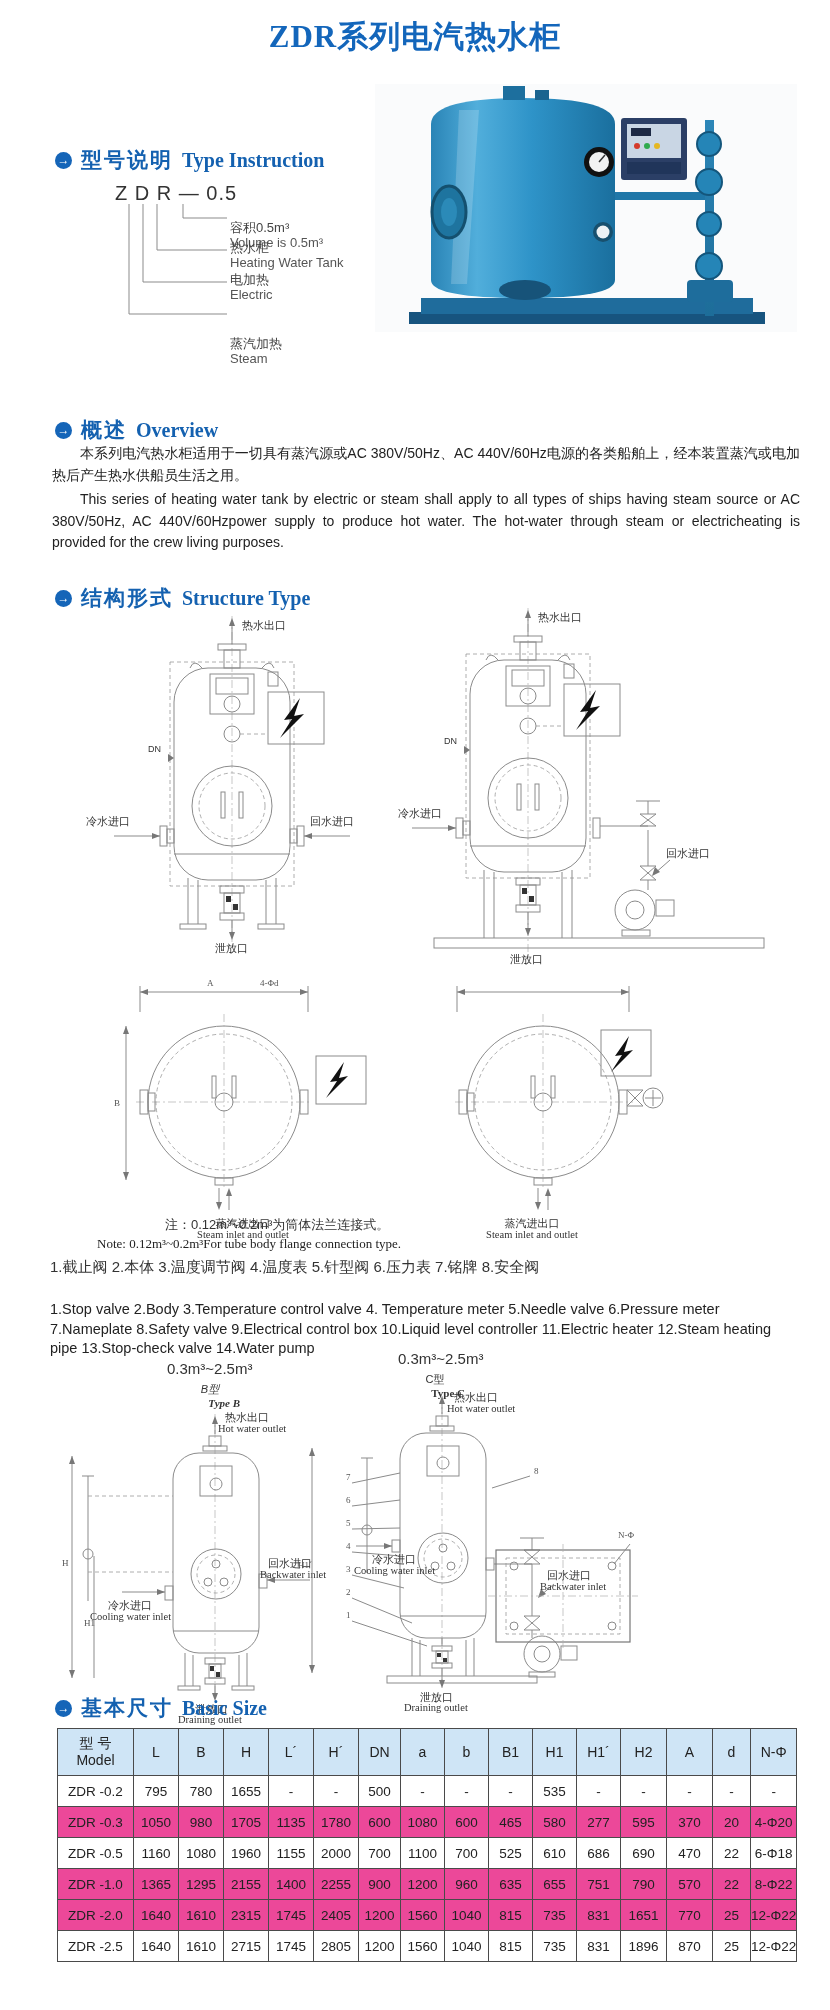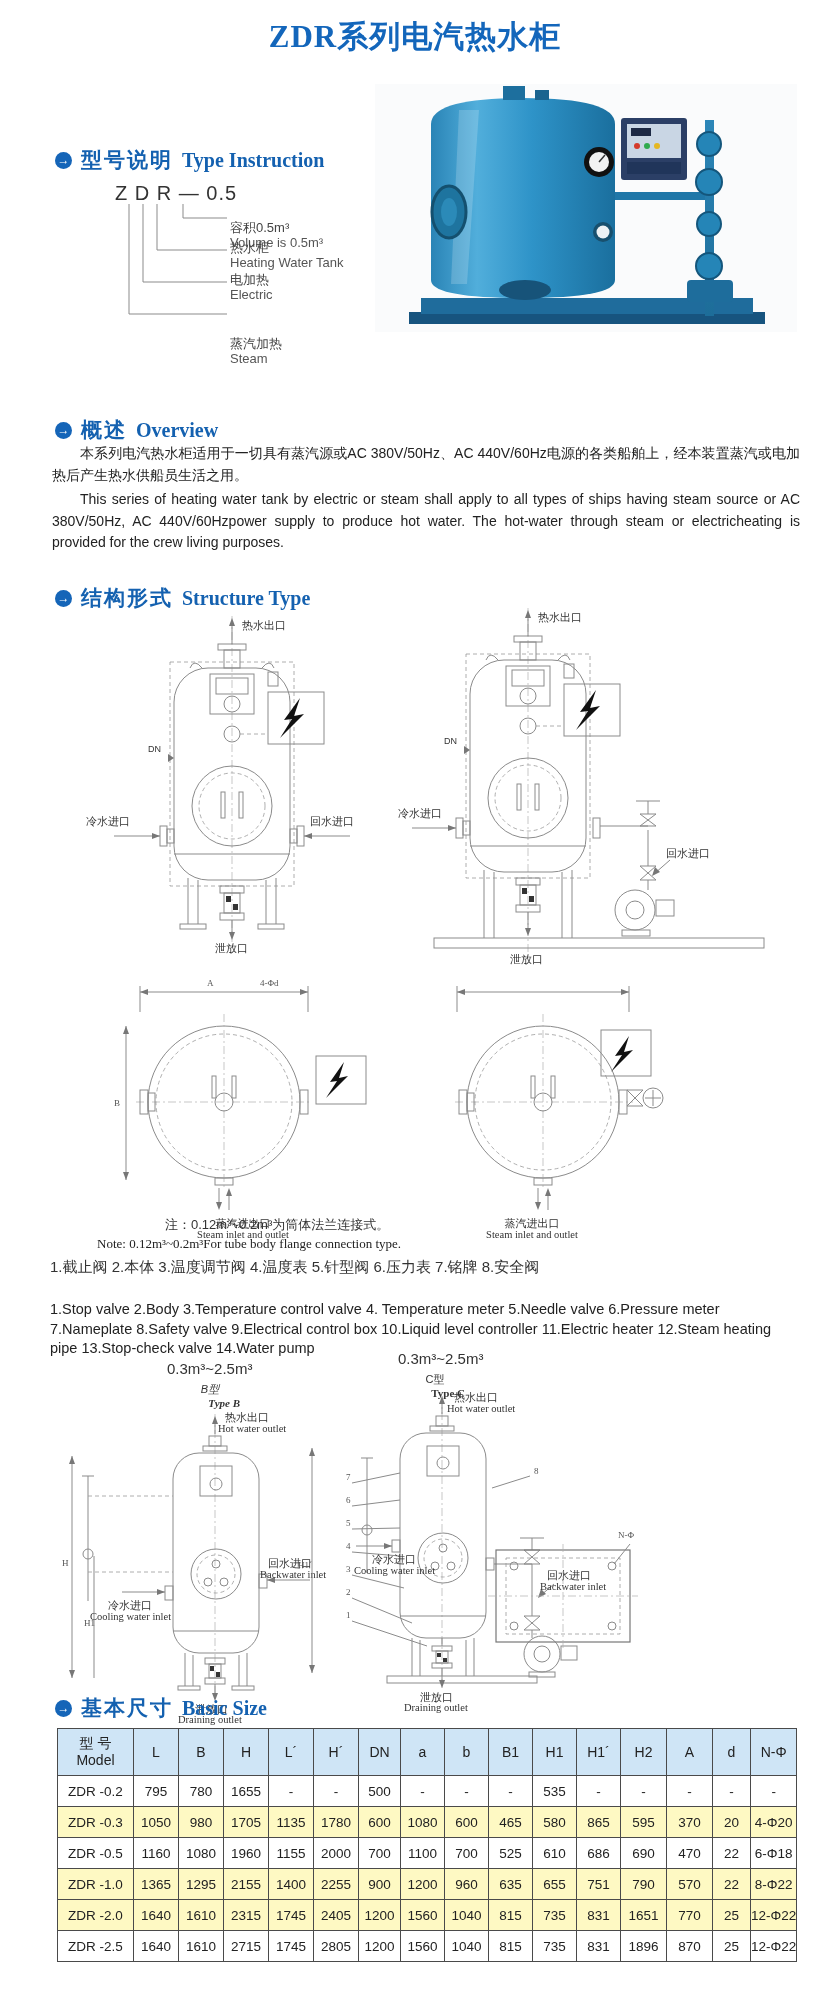--- a/index.html
+++ b/index.html
@@ -57,21 +57,21 @@
   .parts-en{position:absolute;left:50px;top:1300px;width:742px;font-size:14.5px;
             line-height:19.5px;color:#222;}
 
   
   .size-table{position:absolute;left:57px;top:1728px;border-collapse:collapse;
               table-layout:fixed;font-size:13.5px;color:#222;}
   .size-table th,.size-table td{border:1px solid #4a4a4a;text-align:center;
               padding:0;overflow:hidden;white-space:nowrap;}
   .size-table thead th{background:#cfe5f6;font-weight:normal;font-size:14px;height:46px;}
   .size-table tbody td{height:30px;background:#fff;}
-  .size-table tbody tr.alt td{background:#fef9c3;}
+  .size-table tbody tr.alt td{background:#ec4899;}
   .model-th div{line-height:17px;}
 </style>
 </head>
 <body>
 
 <div class="page">
 
   <div class="title">ZDR系列电汽热水柜</div>
 
   <div class="abs" style="left:375px;top:84px;width:422px;height:248px;">
@@ -589,21 +589,21 @@
           <td>1050</td>
           <td>980</td>
           <td>1705</td>
           <td>1135</td>
           <td>1780</td>
           <td>600</td>
           <td>1080</td>
           <td>600</td>
           <td>465</td>
           <td>580</td>
-          <td>865</td>
+          <td>277</td>
           <td>595</td>
           <td>370</td>
           <td>20</td>
           <td>4-Φ20</td>
         </tr>
         <tr>
           <td>ZDR -0.5</td>
           <td>1160</td>
           <td>1080</td>
           <td>1960</td>

